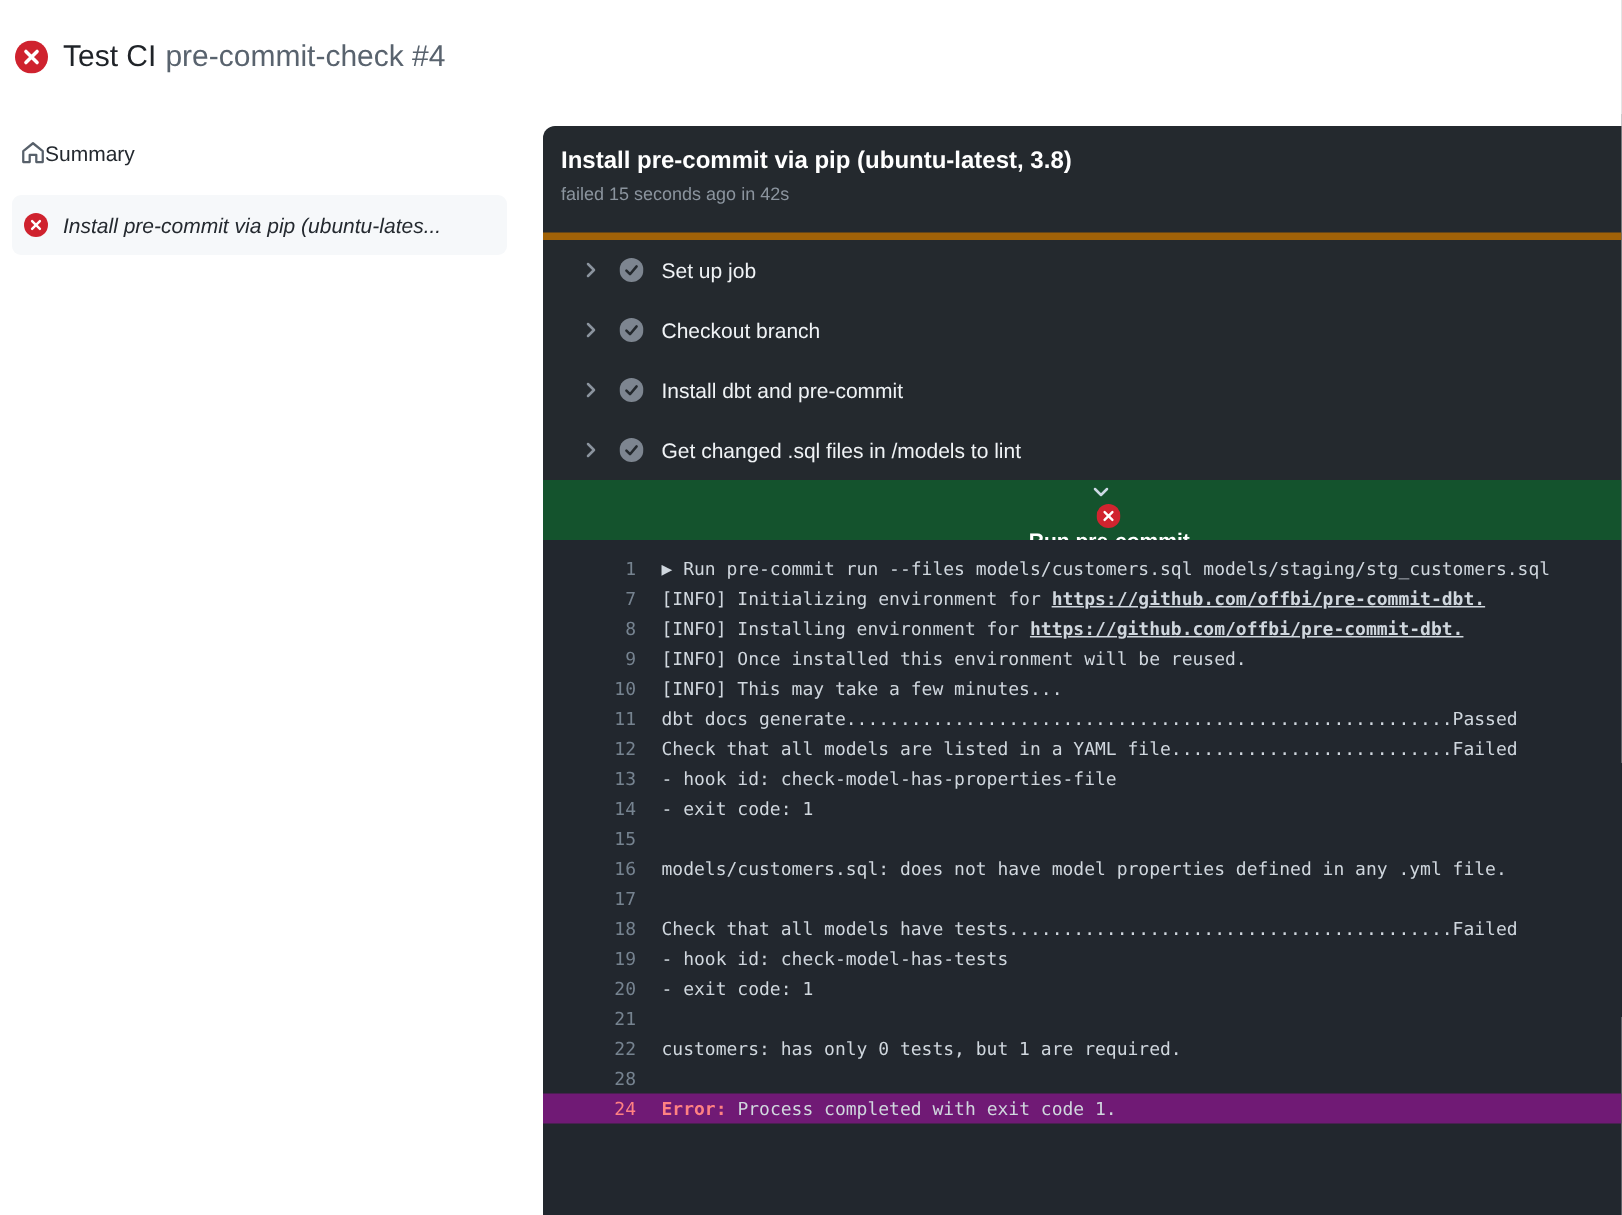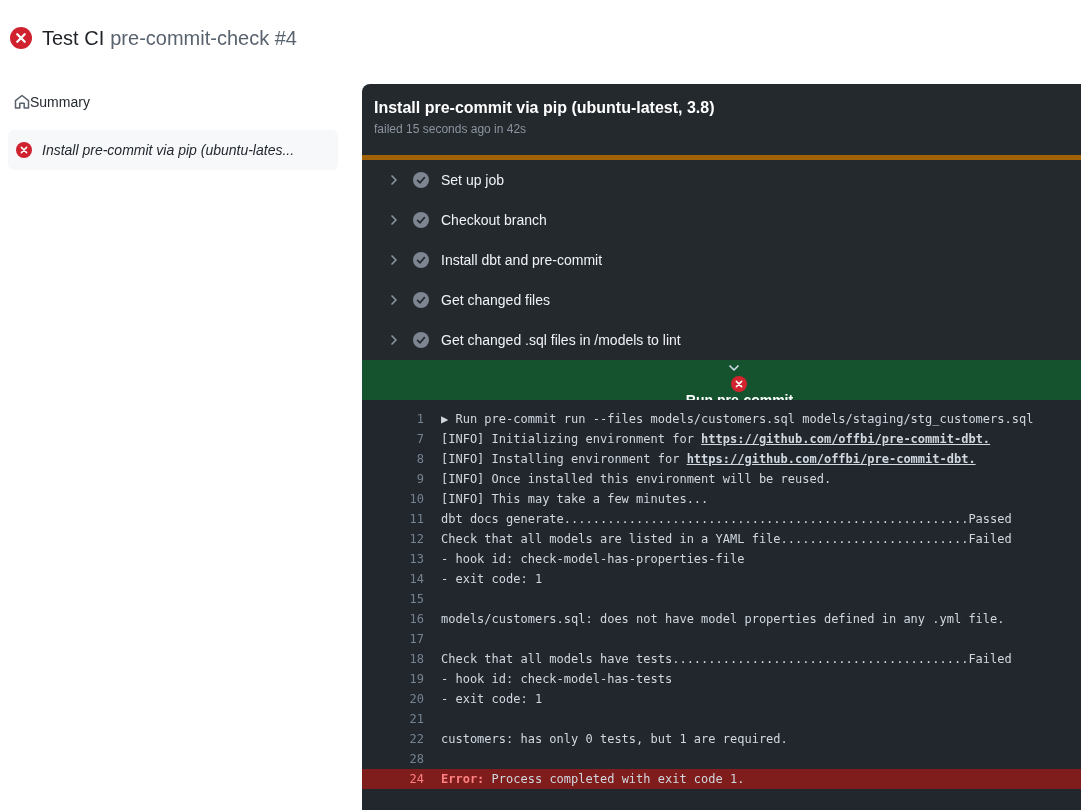--- a/index.html
+++ b/index.html
@@ -45,21 +45,21 @@
   .step.expanded { background:#14532d;flex-direction:column; }
   .step.expanded .step-label { color:#ffffff; font-weight:600; }
 
   
   .log { flex:1 1 auto; background:#22272e; padding-top:9px;
     font-family:"DejaVu Sans Mono", monospace; font-size:12px; }
   .logline { display:flex; height:20px; line-height:20px; white-space:pre; }
   .lnum { width:62px; text-align:right; color:#768390; flex:0 0 62px; cursor:pointer; }
   .ltext { margin-left:17px; color:#d0d7de; }
   .llink { color:#d0d7de; font-weight:700; text-decoration:underline; cursor:pointer; }
-  .logline.err { background:#7f1d1d; }
+  .logline.err { background:#701a75; }
   .logline.err .lnum { color:#ff8182; }
   .lerr { color:#ff8182; font-weight:700; }
 </style>
 </head>
 <body>
 
 <div class="page-header">
   <span class="status-ico">
     <svg viewBox="0 0 16 16" width="22" height="22">
       <circle cx="8" cy="8" r="8" fill="#cf222e"></circle>
@@ -122,30 +122,20 @@
         <span class="step-label">Install dbt and pre-commit</span>
       </div>
       <div class="step">
         <span class="chev"><svg viewBox="0 0 16 16" width="16" height="16">
             <path d="M6 4 L10 8 L6 12" fill="none" stroke="#8b949e" stroke-width="1.7" stroke-linecap="round" stroke-linejoin="round"></path>
           </svg></span>
         <span class="sico"><svg viewBox="0 0 16 16" width="16" height="16">
             <circle cx="8" cy="8" r="8" fill="#7d8590"></circle>
             <path d="M4.6 8.4 L7 10.8 L11.4 5.6" fill="none" stroke="#24292e" stroke-width="1.7" stroke-linecap="round" stroke-linejoin="round"></path>
           </svg></span>
-        <span class="step-label">Get changed files</span>
-      </div>
-      <div class="step">
-        <span class="chev"><svg viewBox="0 0 16 16" width="16" height="16">
-            <path d="M6 4 L10 8 L6 12" fill="none" stroke="#8b949e" stroke-width="1.7" stroke-linecap="round" stroke-linejoin="round"></path>
-          </svg></span>
-        <span class="sico"><svg viewBox="0 0 16 16" width="16" height="16">
-            <circle cx="8" cy="8" r="8" fill="#7d8590"></circle>
-            <path d="M4.6 8.4 L7 10.8 L11.4 5.6" fill="none" stroke="#24292e" stroke-width="1.7" stroke-linecap="round" stroke-linejoin="round"></path>
-          </svg></span>
         <span class="step-label">Get changed .sql files in /models to lint</span>
       </div>
       <div class="step expanded">
         <span class="chev"><svg viewBox="0 0 16 16" width="16" height="16">
             <path d="M4 6 L8 10 L12 6" fill="none" stroke="#cdd9e5" stroke-width="1.7" stroke-linecap="round" stroke-linejoin="round"></path>
           </svg></span>
         <span class="sico"><svg viewBox="0 0 16 16" width="16" height="16">
             <circle cx="8" cy="8" r="8" fill="#d1242f"></circle>
             <path d="M5.4 5.4 L10.6 10.6 M10.6 5.4 L5.4 10.6" stroke="#ffffff" stroke-width="1.6" stroke-linecap="round"></path>
           </svg></span>

